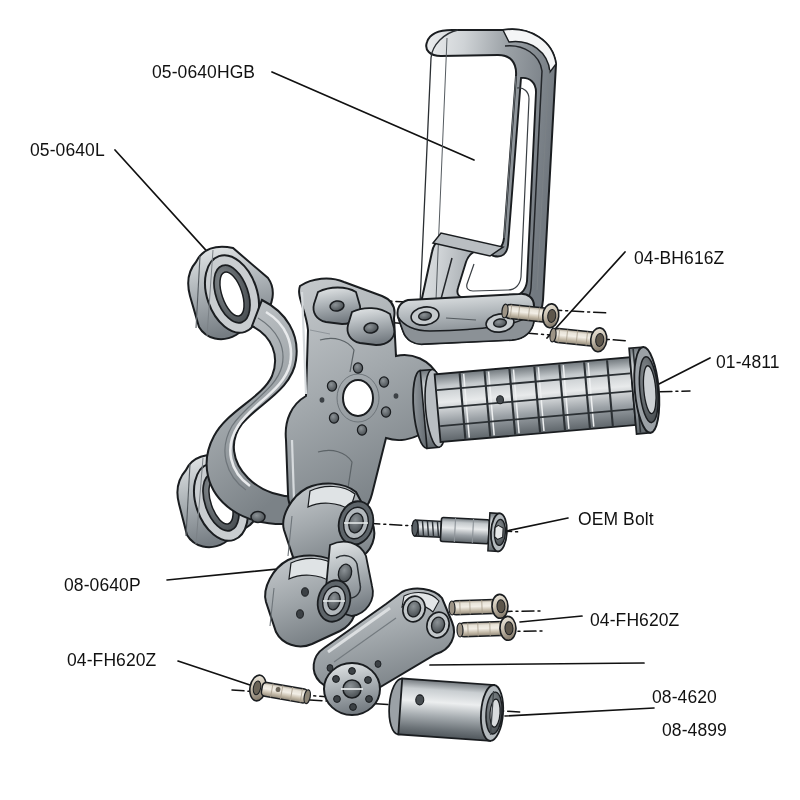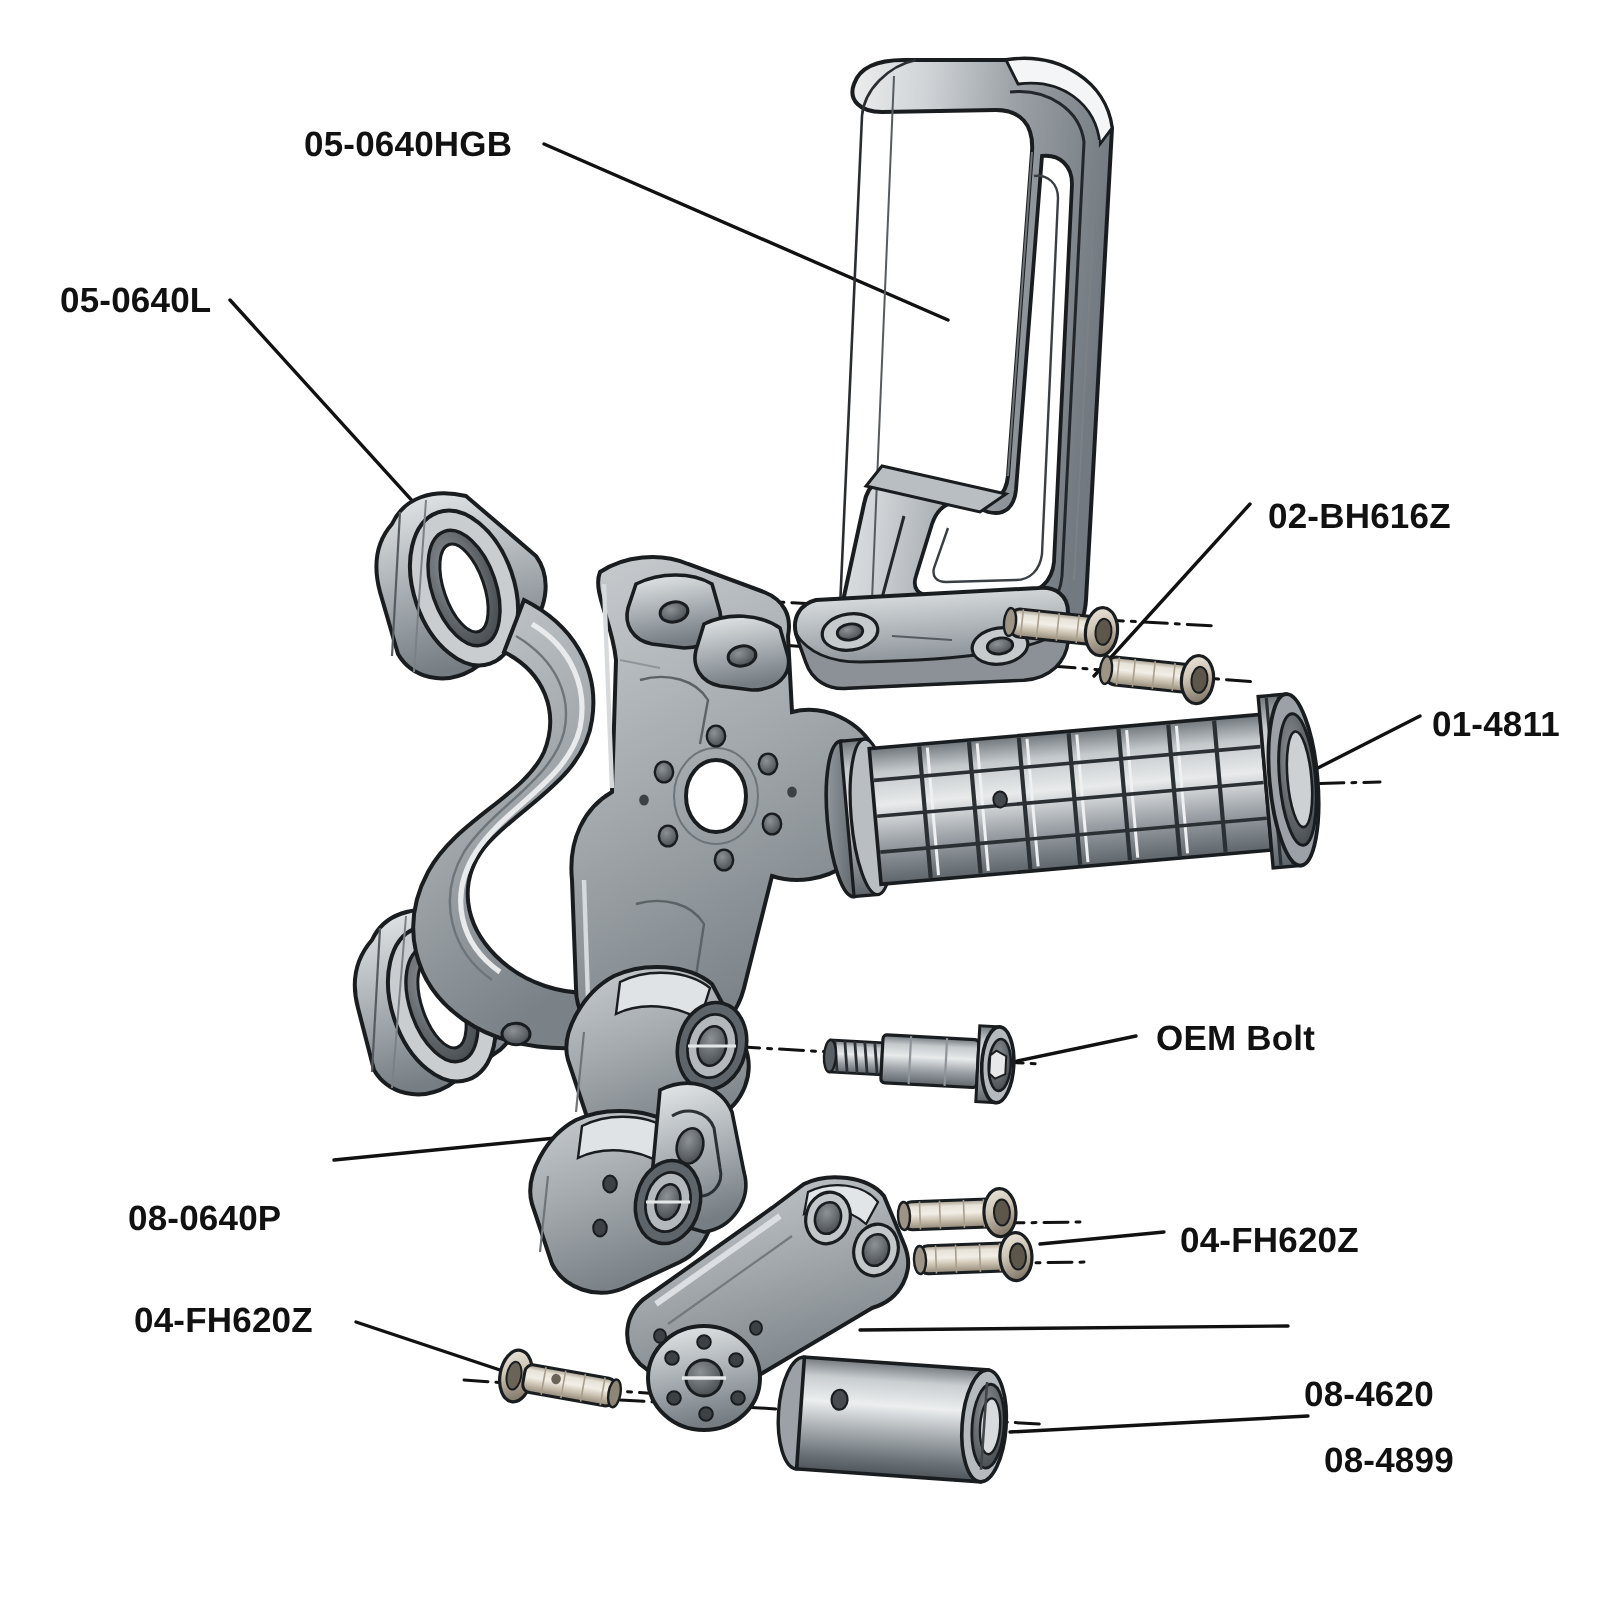--- a/index.html
+++ b/index.html
@@ -1,18 +1,18 @@
 <!DOCTYPE html>
 <html><head>
 <meta charset="utf-8">
 <style>
   html,body{margin:0;padding:0;background:#ffffff;}
   body{width:800px;height:800px;overflow:hidden;
        font-family:"Liberation Sans", sans-serif;}
-  #stage{position:relative;width:800px;height:800px;background:#fff;font-weight:bold;}
+  #stage{position:relative;width:800px;height:800px;background:#fff;}
   #art{position:absolute;left:0;top:0;width:800px;height:800px;}
   .lbl{position:absolute;font-family:"Liberation Sans", sans-serif;
        font-size:17.5px;color:#111;white-space:nowrap;letter-spacing:.1px;}
 </style>
 </head>
 <body>
 
 <div id="stage">
 
 <svg id="art" viewBox="0 0 800 800">
@@ -412,27 +412,27 @@
     <ellipse cx="419" cy="702" rx="4" ry="5" fill="#474c50" stroke="#1a1d20" stroke-width="1.1"></ellipse>
     <line x1="492" y1="688" x2="492" y2="732" stroke="#40464a" stroke-width="1.3"></line>
   </g>
 
 </svg>
 
 <div class="lbl" style="left:152px; top:62px;">05-0640HGB</div>
 
 <div class="lbl" style="left:30px; top:140px;text-align:center;">05-0640L</div>
 
-<div class="lbl" style="left:634px; top:248px;">02-BH616Z</div>
+<div class="lbl" style="left:634px; top:248px;">04-BH616Z</div>
 
 <div class="lbl" style="left:716px; top:352px;">01-4811</div>
 
 <div class="lbl" style="left:578px; top:509px;">OEM Bolt</div>
 
-<div class="lbl" style="left:64px; top:575px;margin-top:24px;">08-0640P</div>
+<div class="lbl" style="left:64px; top:575px;">08-0640P</div>
 
 <div class="lbl" style="left:590px; top:610px;">04-FH620Z</div>
 
 <div class="lbl" style="left:652px; top:658px;margin-top:29px;">08-4620</div>
 
 <div class="lbl" style="left:662px; top:702px;margin-top:18px;">08-4899</div>
 
 <div class="lbl" style="left:67px; top:650px;">04-FH620Z</div>
 
 </div>

